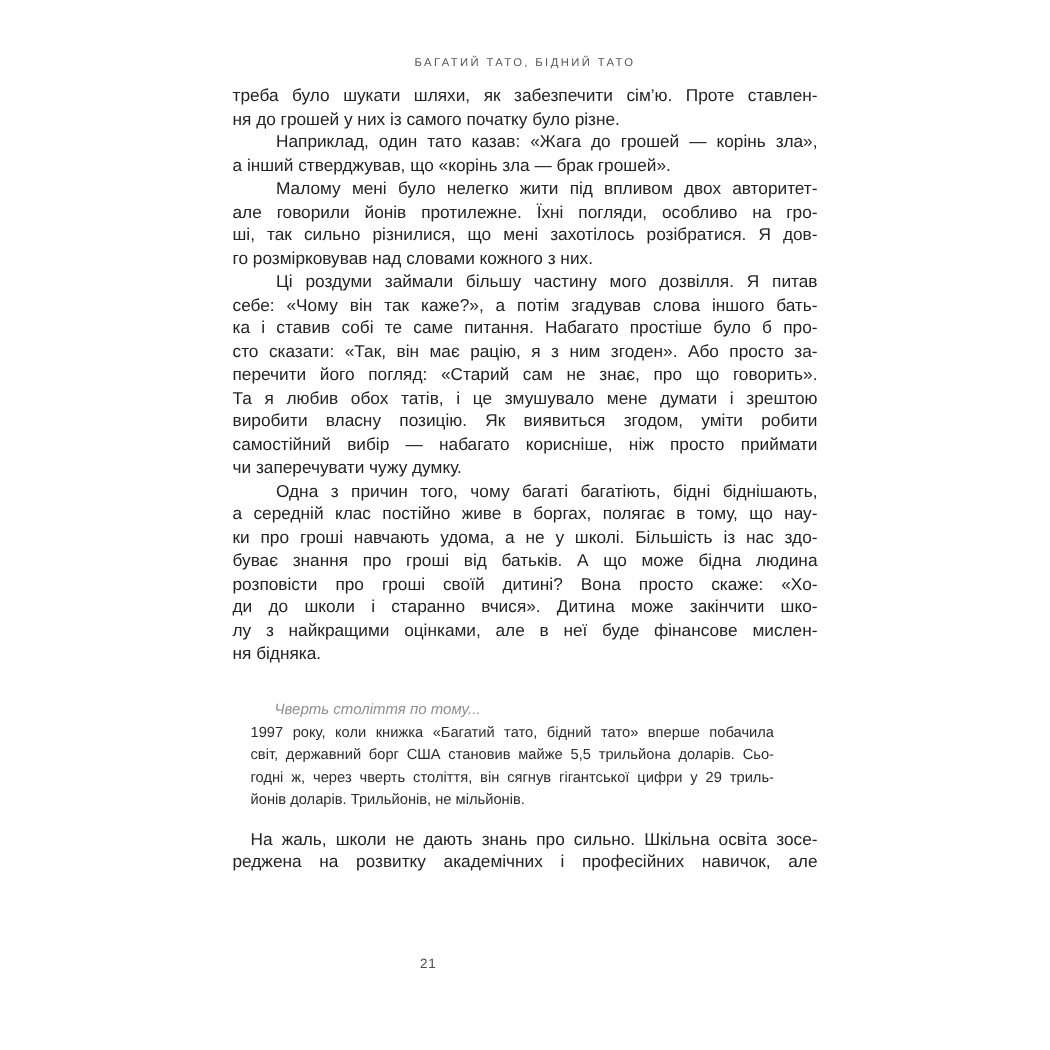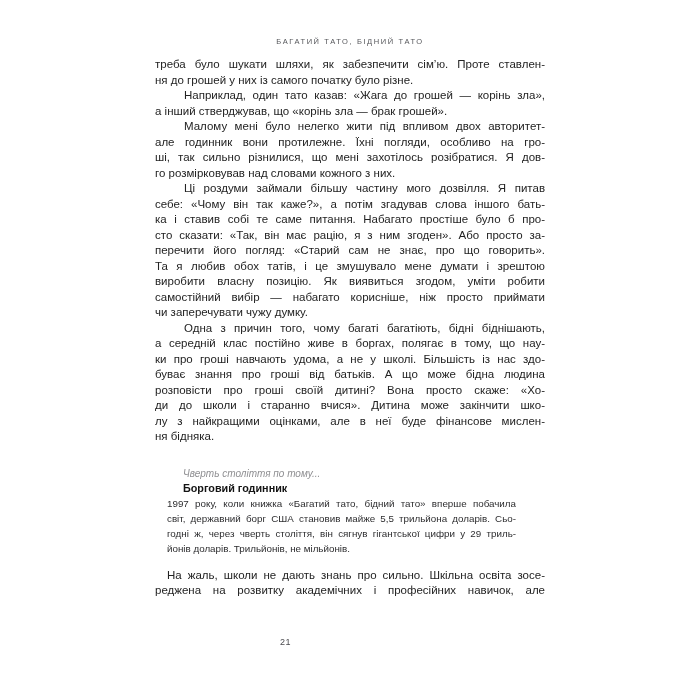--- a/index.html
+++ b/index.html
@@ -95,21 +95,21 @@
         <div class="paragraph">
           <div class="line">треба було шукати шляхи, як забезпечити сім’ю. Проте ставлен-</div>
           <div class="line last">ня до грошей у них із самого початку було різне.</div>
         </div>
         <div class="paragraph">
           <div class="line first">Наприклад, один тато казав: «Жага до грошей — корінь зла»,</div>
           <div class="line last">а інший стверджував, що «корінь зла — брак грошей».</div>
         </div>
         <div class="paragraph">
           <div class="line first">Малому мені було нелегко жити під впливом двох авторитет-</div>
-          <div class="line">але годинник вони протилежне. Їхні погляди, особливо на гро-</div>
+          <div class="line">але говорили йонів протилежне. Їхні погляди, особливо на гро-</div>
           <div class="line">ші, так сильно різнилися, що мені захотілось розібратися. Я дов-</div>
           <div class="line last">го розмірковував над словами кожного з них.</div>
         </div>
         <div class="paragraph">
           <div class="line first">Ці роздуми займали більшу частину мого дозвілля. Я питав</div>
           <div class="line">себе: «Чому він так каже?», а потім згадував слова іншого бать-</div>
           <div class="line">ка і ставив собі те саме питання. Набагато простіше було б про-</div>
           <div class="line">сто сказати: «Так, він має рацію, я з ним згоден». Або просто за-</div>
           <div class="line">перечити його погляд: «Старий сам не знає, про що говорить».</div>
           <div class="line">Та я любив обох татів, і це змушувало мене думати і зрештою</div>
@@ -124,21 +124,20 @@
           <div class="line">буває знання про гроші від батьків. А що може бідна людина</div>
           <div class="line">розповісти про гроші своїй дитині? Вона просто скаже: «Хо-</div>
           <div class="line">ди до школи і старанно вчися». Дитина може закінчити шко-</div>
           <div class="line">лу з найкращими оцінками, але в неї буде фінансове мислен-</div>
           <div class="line last">ня бідняка.</div>
         </div>
       </div>
 
     <div class="callout">
       <div class="callout-lead">Чверть століття по тому...</div>
-      <div class="callout-title">Борговий годинник</div>
       <div class="callout-body">
           <div class="line">1997 року, коли книжка «Багатий тато, бідний тато» вперше побачила</div>
           <div class="line">світ, державний борг США становив майже 5,5 трильйона доларів. Сьо-</div>
           <div class="line">годні ж, через чверть століття, він сягнув гігантської цифри у 29 триль-</div>
           <div class="line last">йонів доларів. Трильйонів, не мільйонів.</div>
         </div>
     </div>
 
     <div class="closing bodytext">
         <div class="line first">На жаль, школи не дають знань про сильно. Шкільна освіта зосе-</div>

